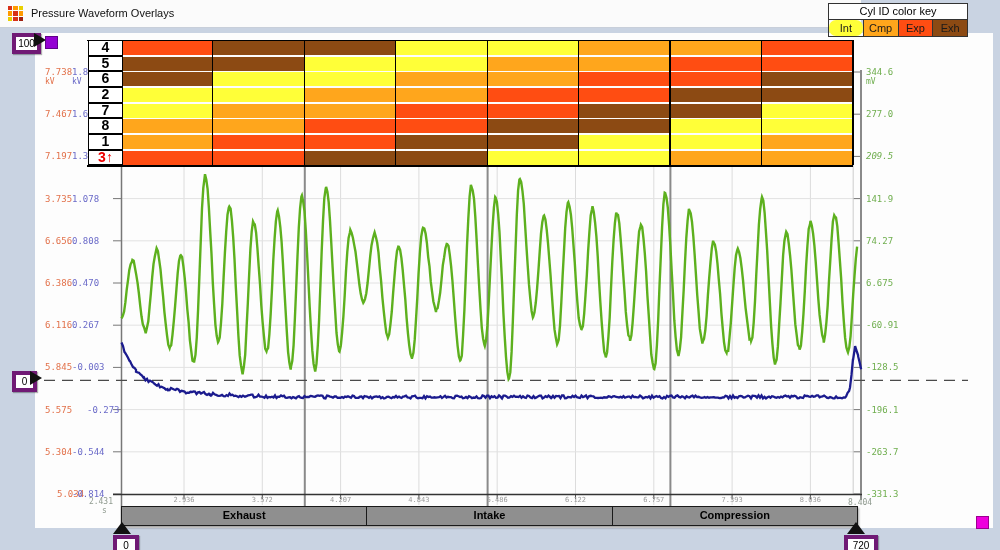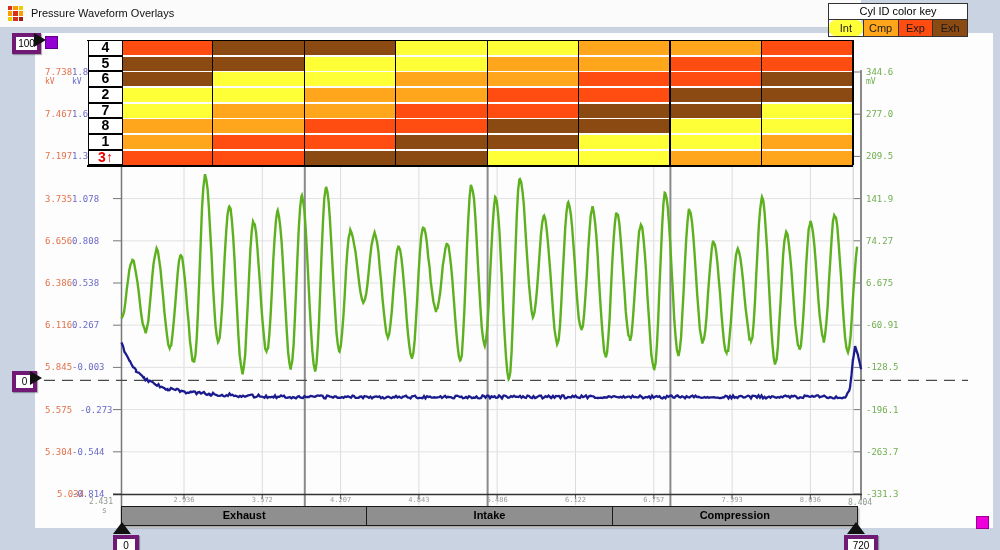--- a/index.html
+++ b/index.html
@@ -217,29 +217,29 @@
     <div class="axis-num" style="left: 45px; top: 320.2px; color: rgb(226, 113, 74);">6.116</div>
     <div class="axis-num" style="left: 45px; top: 362.4px; color: rgb(226, 113, 74);">5.845</div>
     <div class="axis-num" style="left: 45px; top: 404.6px; color: rgb(226, 113, 74);">5.575</div>
     <div class="axis-num" style="left: 45px; top: 446.8px; color: rgb(226, 113, 74);">5.304</div>
     <div class="axis-num" style="left: 45px; top: 489px; color: rgb(226, 113, 74); margin-left: 12px;">5.034</div>
     <div class="axis-num" style="left: 72px; top: 67px; color: rgb(106, 106, 200);">1.889</div>
     <div class="axis-num" style="left: 72px; top: 109.2px; color: rgb(106, 106, 200);">1.618</div>
     <div class="axis-num" style="left: 72px; top: 151.4px; color: rgb(106, 106, 200);">1.348</div>
     <div class="axis-num" style="left: 72px; top: 193.6px; color: rgb(106, 106, 200);">1.078</div>
     <div class="axis-num" style="left: 72px; top: 235.8px; color: rgb(106, 106, 200);">0.808</div>
-    <div class="axis-num" style="left: 72px; top: 278px; color: rgb(106, 106, 200);">0.538</div>
+    <div class="axis-num" style="left: 72px; top: 278px; color: rgb(106, 106, 200);">0.470</div>
     <div class="axis-num" style="left: 72px; top: 320.2px; color: rgb(106, 106, 200);">0.267</div>
     <div class="axis-num" style="left: 72px; top: 362.4px; color: rgb(106, 106, 200);">-0.003</div>
-    <div class="axis-num" style="left: 80px; top: 404.6px; color: rgb(106, 106, 200);">-0.273</div>
+    <div class="axis-num" style="left: 87px; top: 404.6px; color: rgb(106, 106, 200);">-0.273</div>
     <div class="axis-num" style="left: 72px; top: 446.8px; color: rgb(106, 106, 200);">-0.544</div>
     <div class="axis-num" style="left: 72px; top: 489px; color: rgb(106, 106, 200);">-0.814</div>
     <div class="axis-num" style="left: 866px; top: 67px; color: rgb(111, 174, 78);">344.6</div>
     <div class="axis-num" style="left: 866px; top: 109.2px; color: rgb(111, 174, 78);">277.0</div>
-    <div class="axis-num" style="left: 866px; top: 151.4px; color: rgb(111, 174, 78);">209.5</div>
+    <div class="axis-num" style="left: 866px; top: 151.4px; color: rgb(111, 174, 78); font-style: italic;">209.5</div>
     <div class="axis-num" style="left: 866px; top: 193.6px; color: rgb(111, 174, 78);">141.9</div>
     <div class="axis-num" style="left: 866px; top: 235.8px; color: rgb(111, 174, 78);">74.27</div>
     <div class="axis-num" style="left: 866px; top: 278px; color: rgb(111, 174, 78);">6.675</div>
     <div class="axis-num" style="left: 866px; top: 320.2px; color: rgb(111, 174, 78);">-60.91</div>
     <div class="axis-num" style="left: 866px; top: 362.4px; color: rgb(111, 174, 78);">-128.5</div>
     <div class="axis-num" style="left: 866px; top: 404.6px; color: rgb(111, 174, 78);">-196.1</div>
     <div class="axis-num" style="left: 866px; top: 446.8px; color: rgb(111, 174, 78);">-263.7</div>
     <div class="axis-num" style="left: 866px; top: 489px; color: rgb(111, 174, 78);">-331.3</div>
     <div class="unit" style="left: 45px; top: 77px; color: rgb(226, 113, 74);">kV</div>
     <div class="unit" style="left: 72px; top: 77px; color: rgb(106, 106, 200);">kV</div>

